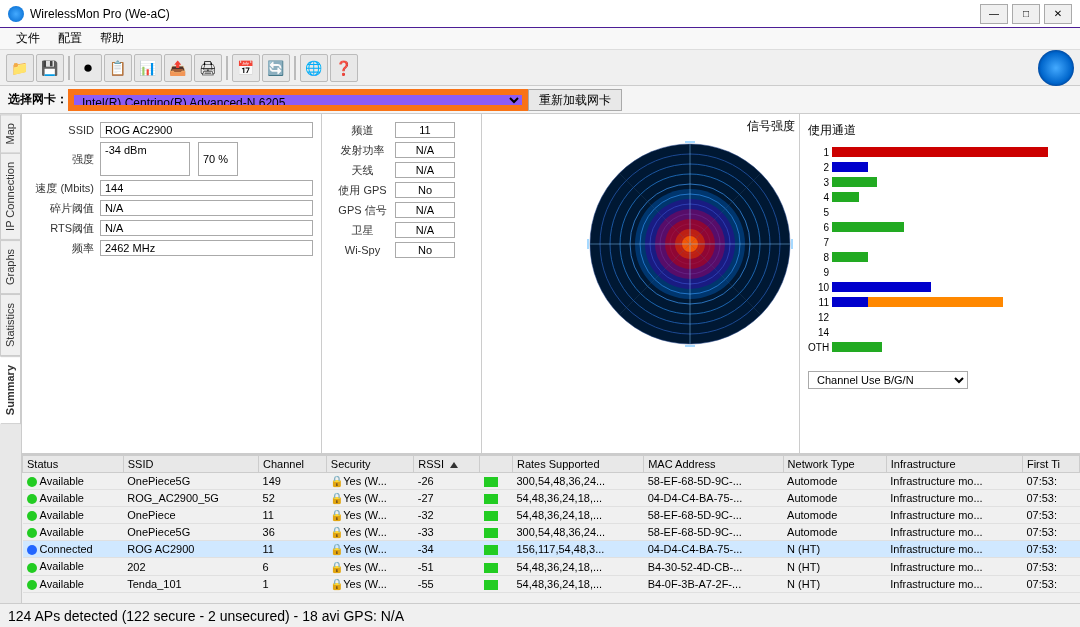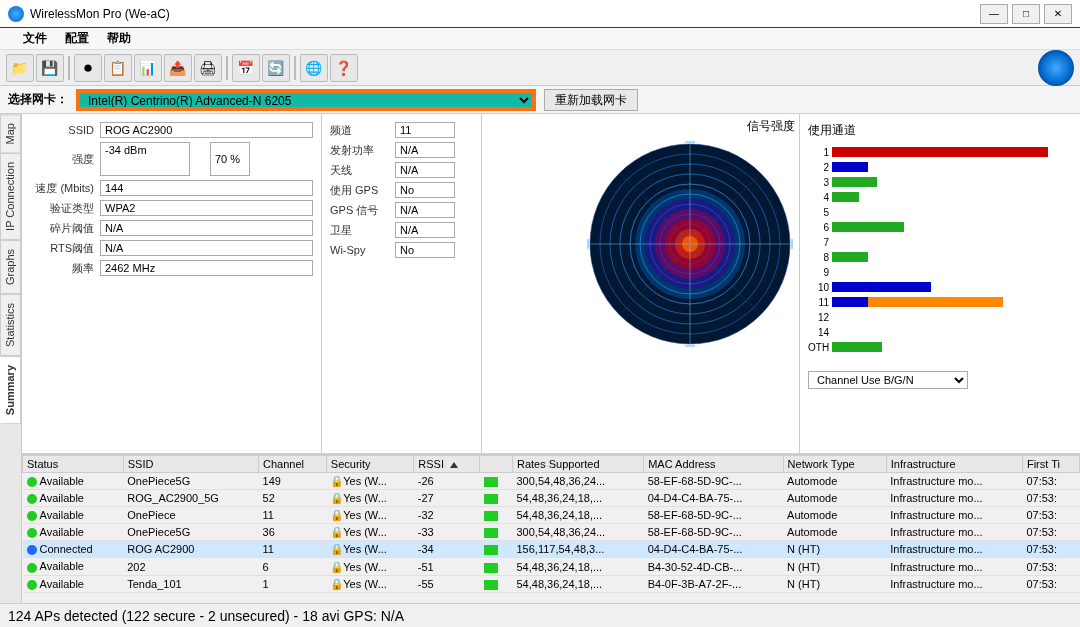--- a/index.html
+++ b/index.html
@@ -6,33 +6,33 @@
     body { font-family: 'Segoe UI', Arial, sans-serif; font-size: 12px; background: #f0f0f0; color: #000; width: 1080px; height: 627px; overflow: hidden; }
     
     
     .title-bar { background: #fff; display: flex; align-items: center; justify-content: space-between; padding: 4px 8px; border-bottom: 1px solid #4c1d95; height: 28px; }
     .title-bar-left { display: flex; align-items: center; gap: 6px; font-size: 12px; }
     .title-bar-icon { width: 16px; height: 16px; background: radial-gradient(circle, #4af, #06c); border-radius: 50%; }
     .title-bar-controls { display: flex; gap: 4px; }
     .title-ctrl { width: 28px; height: 20px; background: #f0f0f0; border: 1px solid #aaa; display: flex; align-items: center; justify-content: center; font-size: 10px; cursor: pointer; }
 
     
-    .menu-bar { background: #f8f8f8; display: flex; align-items: center; gap: 2px; padding: 2px 15px; border-bottom: 1px solid #ddd; height: 22px; font-weight: bold; }
+    .menu-bar { background: #f8f8f8; display: flex; align-items: center; gap: 2px; padding: 2px 8px; border-bottom: 1px solid #ddd; height: 22px; }
     .menu-item { padding: 2px 8px; cursor: pointer; font-size: 12px; }
 
     
     .toolbar { background: #f0f0f0; display: flex; align-items: center; gap: 2px; padding: 3px 6px; border-bottom: 1px solid #ccc; height: 36px; }
     .tb-btn { width: 28px; height: 28px; background: #e8e8e8; border: 1px solid #bbb; display: flex; align-items: center; justify-content: center; cursor: pointer; border-radius: 2px; font-size: 14px; }
     .tb-sep { width: 2px; height: 24px; background: #bbb; margin: 0 2px; }
     .tb-globe { width: 36px; height: 36px; background: radial-gradient(circle, #4af 0%, #06c 60%, #003 100%); border-radius: 50%; margin-left: auto; }
 
     
-    .nic-row { display: flex; align-items: center; gap: 8px; padding: 4px 8px; background: #f5f5f5; border-bottom: 1px solid #ccc; height: 28px; }
+    .nic-row { display: flex; align-items: center; padding: 4px 8px; background: #f5f5f5; border-bottom: 1px solid #ccc; height: 28px; }
     .nic-label { font-size: 12px; font-weight: bold; }
-    .nic-select { flex: 1; max-width: 460px; height: 22px; border: 4px solid #f97316; background: #14b8a6; font-size: 12px; padding: 0 4px; }
+    .nic-select { flex: 1; max-width: 460px; height: 22px; border: 6px solid #f97316; background: #8b5cf6; font-size: 12px; padding: 0 4px; }
     .nic-reload { padding: 2px 10px; border: 1px solid #aaa; background: #e8e8e8; cursor: pointer; font-size: 12px; height: 22px; }
 
     
     .main-area { display: flex; height: calc(627px - 28px - 22px - 36px - 28px - 24px); }
 
     
     .side-tabs { display: flex; flex-direction: column; width: 22px; background: #e8e8e8; border-right: 1px solid #ccc; }
     .side-tab { writing-mode: vertical-rl; transform: rotate(180deg); padding: 8px 3px; font-size: 11px; cursor: pointer; border: 1px solid #ccc; background: #f0f0f0; color: #333; text-align: center; }
     .side-tab.active { background: #fff; border-right-color: #fff; font-weight: bold; }
 
@@ -41,25 +41,25 @@
     
     
     .top-panel { display: flex; gap: 0; border-bottom: 1px solid #ccc; height: 340px; background: #fff; }
 
     
     .info-section { width: 300px; padding: 8px; border-right: 1px solid #ccc; }
     .info-row { display: flex; align-items: center; margin-bottom: 4px; }
     .info-label { width: 70px; font-size: 11px; color: #333; text-align: right; padding-right: 6px; }
     .info-value { flex: 1; padding: 1px 4px; border: 1px solid #aaa; background: #fff; font-size: 11px; min-width: 60px; }
     .info-value-wide { border: 1px solid #aaa; background: #fff; font-size: 11px; padding: 1px 4px; width: 90px; display: inline-block; }
-    .info-inline { display: flex; gap: 20px; }
+    .info-inline { display: flex; gap: 8px; }
     .info-pct { width: 40px; border: 1px solid #aaa; background: #fff; font-size: 11px; padding: 10px 4px; }
 
     
-    .freq-section { width: 160px; padding: 8px; border-right: 1px solid #ccc; }
+    .freq-section { width: 160px; padding: 8px; border-right: 1px solid #ccc; text-align: center; }
     .freq-row { display: flex; align-items: center; margin-bottom: 4px; }
     .freq-label { width: 65px; font-size: 11px; color: #333; }
     .freq-value { border: 1px solid #aaa; background: #fff; font-size: 11px; padding: 1px 4px; width: 60px; }
 
     
     .radar-section { flex: 1; display: flex; flex-direction: column; align-items: flex-end; padding: 4px; border-right: 1px solid #ccc; }
     .radar-title { font-size: 12px; margin-bottom: 4px; }
 
     
     .channel-section { width: 280px; padding: 8px; }
@@ -165,24 +165,20 @@
         <div class="info-row">
           <span class="info-label">强度</span>
           <div class="info-inline">
             <span class="info-value-wide">-34 dBm</span>
             <span class="info-pct">70 %</span>
           </div>
         </div>
         <div class="info-row">
           <span class="info-label">速度 (Mbits)</span>
           <span class="info-value">144</span>
-        </div>
-        <div class="info-row">
-          <span class="info-label">验证类型</span>
-          <span class="info-value">WPA2</span>
         </div>
         <div class="info-row">
           <span class="info-label">碎片阈值</span>
           <span class="info-value">N/A</span>
         </div>
         <div class="info-row">
           <span class="info-label">RTS阈值</span>
           <span class="info-value">N/A</span>
         </div>
         <div class="info-row">

